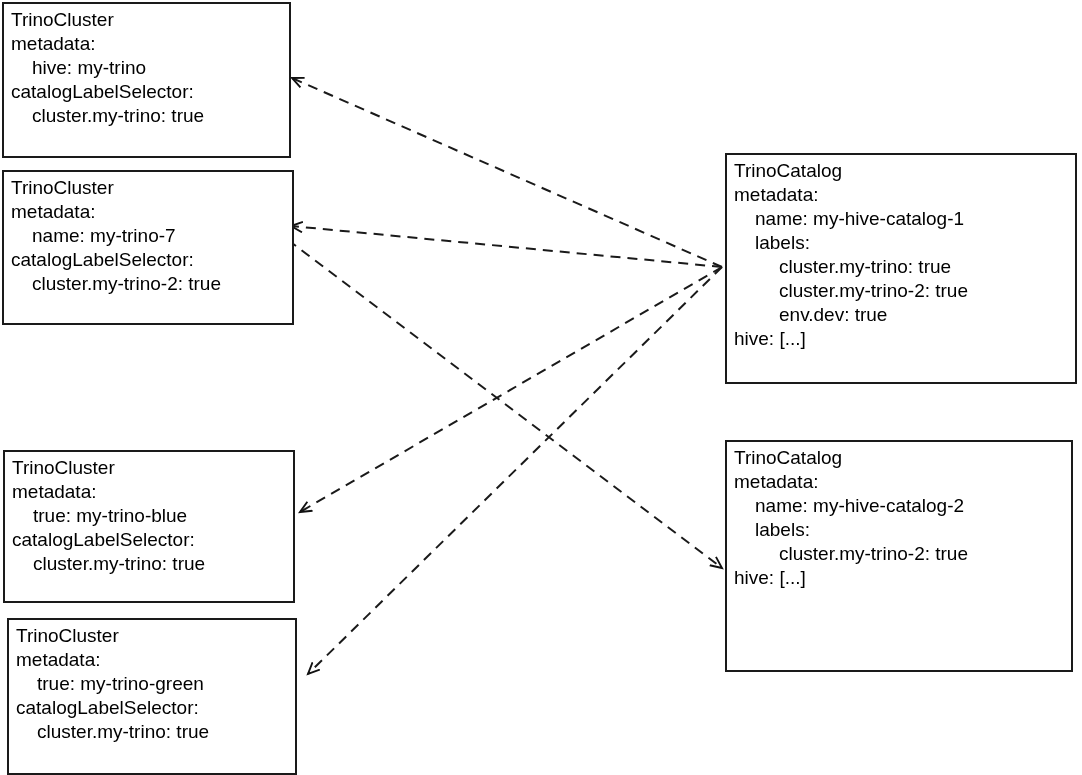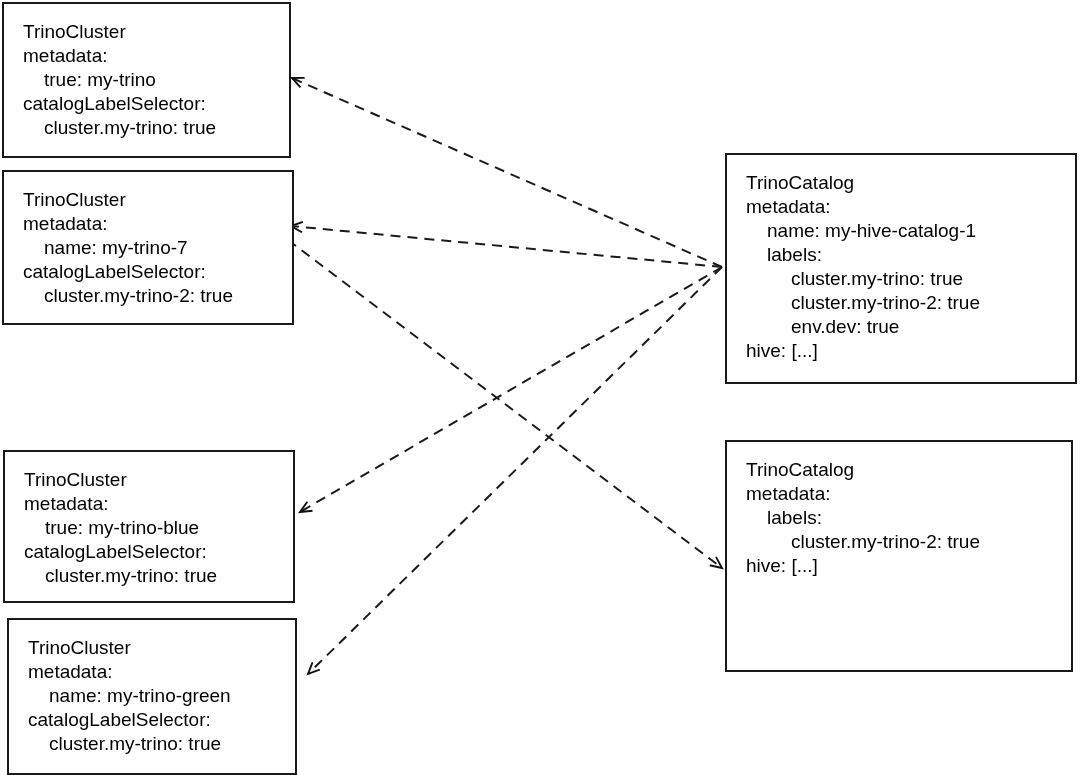--- a/index.html
+++ b/index.html
@@ -28,21 +28,21 @@
   }
   .node {
     position: absolute;
     box-sizing: border-box;
     background: #ffffff;
     border: 2px solid #1a1a1a;
     padding: 4px 6px 4px 7px;
     z-index: 2;
   }
   .node .yaml {
-    margin: 12px;
+    margin: 0;
     font-family: "Liberation Sans", sans-serif;
     font-size: 19px;
     line-height: 24px;
     color: #000000;
     white-space: pre;
     letter-spacing: 0px;
   }
   .yaml-line {
     display: block;
     white-space: pre;
@@ -65,31 +65,31 @@
     <g id="edge-group">
         <line x1="722" y1="267" x2="292" y2="78" stroke="#1a1a1a" stroke-width="2" stroke-dasharray="10 7" marker-end="url(#arrowhead)"></line>
         <line x1="722" y1="267" x2="291" y2="226" stroke="#1a1a1a" stroke-width="2" stroke-dasharray="10 7" marker-end="url(#arrowhead)"></line>
         <line x1="722" y1="267" x2="308" y2="674" stroke="#1a1a1a" stroke-width="2" stroke-dasharray="10 7" marker-end="url(#arrowhead)"></line>
         <line x1="722" y1="267" x2="300" y2="512" stroke="#1a1a1a" stroke-width="2" stroke-dasharray="10 7" marker-end="url(#arrowhead)"></line>
         <line x1="288" y1="240" x2="722" y2="568" stroke="#1a1a1a" stroke-width="2" stroke-dasharray="10 7" marker-end="url(#arrowhead)"></line>
       </g>
   </svg>
 
   <div class="node" style="left: 2px; top: 2px; width: 289px; height: 156px; border-color: rgb(26, 26, 26);">
-    <div class="yaml" style="color: rgb(0, 0, 0);"><span class="yaml-line ind0">TrinoCluster</span><span class="yaml-line ind0">metadata:</span><span class="yaml-line ind1">true: my-trino</span><span class="yaml-line ind0">catalogLabelSelector:</span><span class="yaml-line ind1">cluster.my-trino: true</span></div>
+    <div class="yaml" style="color: rgb(0, 0, 0);"><span class="yaml-line ind0">TrinoCluster</span><span class="yaml-line ind0">metadata:</span><span class="yaml-line ind1">hive: my-trino</span><span class="yaml-line ind0">catalogLabelSelector:</span><span class="yaml-line ind1">cluster.my-trino: true</span></div>
   </div>
   <div class="node" style="left: 2px; top: 170px; width: 292px; height: 155px; border-color: rgb(26, 26, 26);">
     <div class="yaml" style="color: rgb(0, 0, 0);"><span class="yaml-line ind0">TrinoCluster</span><span class="yaml-line ind0">metadata:</span><span class="yaml-line ind1">name: my-trino-7</span><span class="yaml-line ind0">catalogLabelSelector:</span><span class="yaml-line ind1">cluster.my-trino-2: true</span></div>
   </div>
   <div class="node" style="left: 3px; top: 450px; width: 292px; height: 153px; border-color: rgb(26, 26, 26);">
     <div class="yaml" style="color: rgb(0, 0, 0);"><span class="yaml-line ind0">TrinoCluster</span><span class="yaml-line ind0">metadata:</span><span class="yaml-line ind1">true: my-trino-blue</span><span class="yaml-line ind0">catalogLabelSelector:</span><span class="yaml-line ind1">cluster.my-trino: true</span></div>
   </div>
   <div class="node" style="left: 7px; top: 618px; width: 290px; height: 157px; border-color: rgb(26, 26, 26);">
-    <div class="yaml" style="color: rgb(0, 0, 0);"><span class="yaml-line ind0">TrinoCluster</span><span class="yaml-line ind0">metadata:</span><span class="yaml-line ind1">name: my-trino-green</span><span class="yaml-line ind0">catalogLabelSelector:</span><span class="yaml-line ind1">cluster.my-trino: true</span></div>
+    <div class="yaml" style="color: rgb(0, 0, 0);"><span class="yaml-line ind0">TrinoCluster</span><span class="yaml-line ind0">metadata:</span><span class="yaml-line ind1">true: my-trino-green</span><span class="yaml-line ind0">catalogLabelSelector:</span><span class="yaml-line ind1">cluster.my-trino: true</span></div>
   </div>
   <div class="node" style="left: 725px; top: 153px; width: 352px; height: 231px; border-color: rgb(26, 26, 26);">
     <div class="yaml" style="color: rgb(0, 0, 0);"><span class="yaml-line ind0">TrinoCatalog</span><span class="yaml-line ind0">metadata:</span><span class="yaml-line ind1">name: my-hive-catalog-1</span><span class="yaml-line ind1">labels:</span><span class="yaml-line ind2">cluster.my-trino: true</span><span class="yaml-line ind2">cluster.my-trino-2: true</span><span class="yaml-line ind2">env.dev: true</span><span class="yaml-line ind0">hive: [...]</span></div>
   </div>
   <div class="node" style="left: 725px; top: 440px; width: 348px; height: 232px; border-color: rgb(26, 26, 26);">
-    <div class="yaml" style="color: rgb(0, 0, 0);"><span class="yaml-line ind0">TrinoCatalog</span><span class="yaml-line ind0">metadata:</span><span class="yaml-line ind1">labels:</span><span class="yaml-line ind2">cluster.my-trino-2: true</span><span class="yaml-line ind0">hive: [...]</span></div>
+    <div class="yaml" style="color: rgb(0, 0, 0);"><span class="yaml-line ind0">TrinoCatalog</span><span class="yaml-line ind0">metadata:</span><span class="yaml-line ind1">name: my-hive-catalog-2</span><span class="yaml-line ind1">labels:</span><span class="yaml-line ind2">cluster.my-trino-2: true</span><span class="yaml-line ind0">hive: [...]</span></div>
   </div>
 
 </div>
 
 </body></html>

